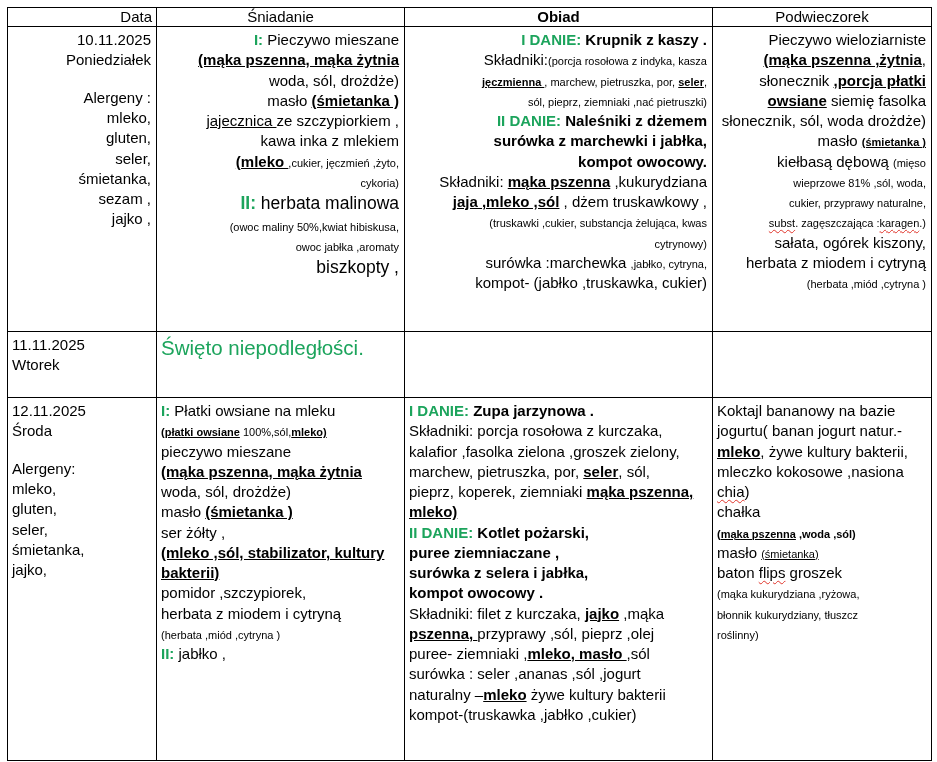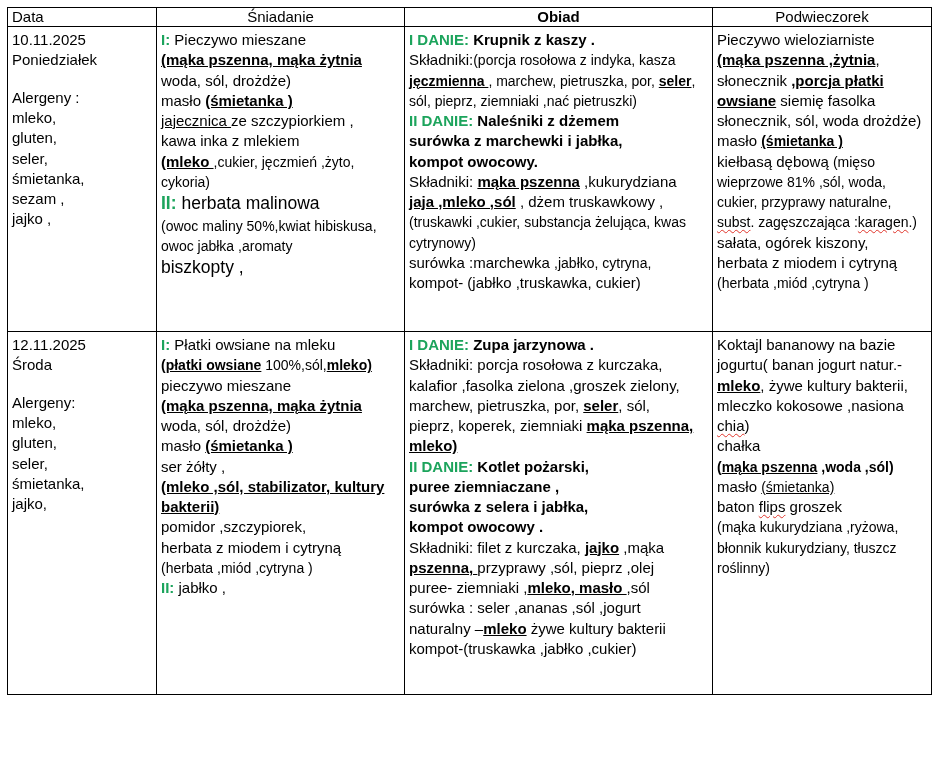--- a/index.html
+++ b/index.html
@@ -4,46 +4,46 @@
 <style>
   html,body{margin:0;padding:0;background:#fff;}
   body{width:937px;height:762px;position:relative;font-family:"Liberation Sans",sans-serif;color:#000;}
   table{position:absolute;left:7px;top:7px;border-collapse:collapse;table-layout:fixed;background:#fff;}
   th,td{border:1.5px solid #000;vertical-align:top;padding:1px 5px 1px 4px;font-size:15px;font-weight:normal;overflow:hidden;}
   th{height:18px;line-height:17px;padding:0 4px;}
   .line{line-height:1.35;min-height:1.15em;}
   .b{font-weight:bold;}
   .u{text-decoration:underline;}
   .g{color:#1ca45c;}
-  .s{font-size:14px;}
+  .s{font-size:11px;}
   .l{font-size:17.5px;}
   .xl{font-size:20.5px;line-height:1.3;}
   .w{text-decoration:underline;text-decoration-style:wavy;text-decoration-color:#e0352b;text-decoration-thickness:1px;text-underline-offset:2px;}
   .pad-top{padding-top:3px;}
 </style>
 </head>
 <body>
 
 <table>
   <colgroup>
       <col style="width: 149px;">
       <col style="width: 248px;">
       <col style="width: 308px;">
       <col style="width: 219px;">
     </colgroup>
   <thead>
     <tr>
-        <th style="text-align: left;">Data</th>
+        <th style="text-align: right;">Data</th>
         <th style="text-align: center; margin-top: 6px;">Śniadanie</th>
         <th style="text-align: center; font-weight: bold;">Obiad</th>
         <th style="text-align: center;">Podwieczorek</th>
       </tr>
   </thead>
   <tbody>
-      <tr style="height: 305px;">
+      <tr style="height: 305px; text-align: right;">
         <td class="pad-top">
           <div class="line"><span class="">10.11.2025</span></div>
           <div class="line"><span class="">Poniedziałek</span></div>
           <div class="line"><span class=""></span></div>
           <div class="line"><span class="">Alergeny :</span></div>
           <div class="line"><span class="">mleko,</span></div>
           <div class="line"><span class="">gluten,</span></div>
           <div class="line"><span class="">seler,</span></div>
           <div class="line"><span class="">śmietanka,</span></div>
           <div class="line"><span class="">sezam ,</span></div>
@@ -86,20 +86,31 @@
           <div class="line"><span class="">słonecznik, sól, woda drożdże)</span></div>
           <div class="line"><span class="">masło </span><span class="b u s">(śmietanka )</span></div>
           <div class="line"><span class="">kiełbasą dębową  </span><span class="s">(mięso</span></div>
           <div class="line"><span class="s">wieprzowe 81% ,sól, woda,</span></div>
           <div class="line"><span class="s">cukier, przyprawy naturalne,</span></div>
           <div class="line"><span class="s w">subst</span><span class="s">. zagęszczająca :</span><span class="s w">karagen</span><span class="s">.)</span></div>
           <div class="line"><span class="">sałata, ogórek kiszony,</span></div>
           <div class="line"><span class="">herbata z miodem i cytryną</span></div>
           <div class="line"><span class="s">(herbata ,miód ,cytryna )</span></div>
         </td>
+      </tr>
+      <tr style="height: 66px;">
+        <td class="pad-top">
+          <div class="line"><span class="">11.11.2025</span></div>
+          <div class="line"><span class="">Wtorek</span></div>
+        </td>
+        <td class="pad-top">
+          <div class="line"><span class="g xl">Święto niepodległości.</span></div>
+        </td>
+        <td class="pad-top"></td>
+        <td class="pad-top"></td>
       </tr>
       <tr style="height: 363px;">
         <td class="pad-top">
           <div class="line"><span class="">12.11.2025</span></div>
           <div class="line"><span class=""> Środa</span></div>
           <div class="line"><span class=""></span></div>
           <div class="line"><span class="">Alergeny:</span></div>
           <div class="line"><span class="">mleko,</span></div>
           <div class="line"><span class="">gluten,</span></div>
           <div class="line"><span class="">seler,</span></div>

